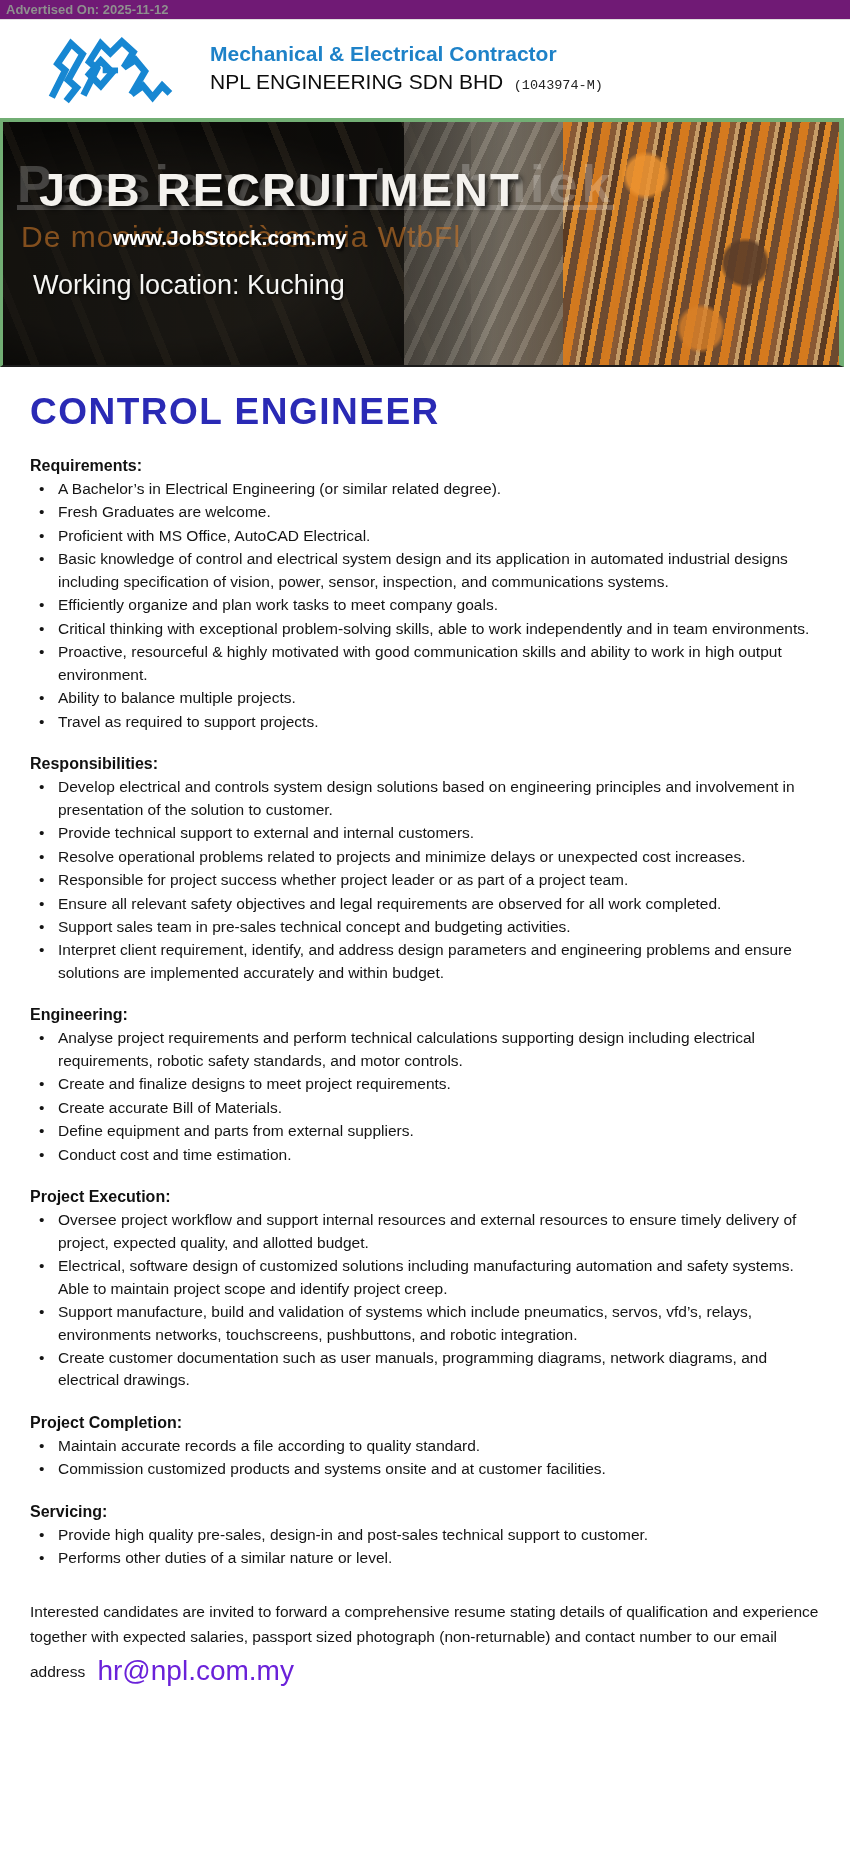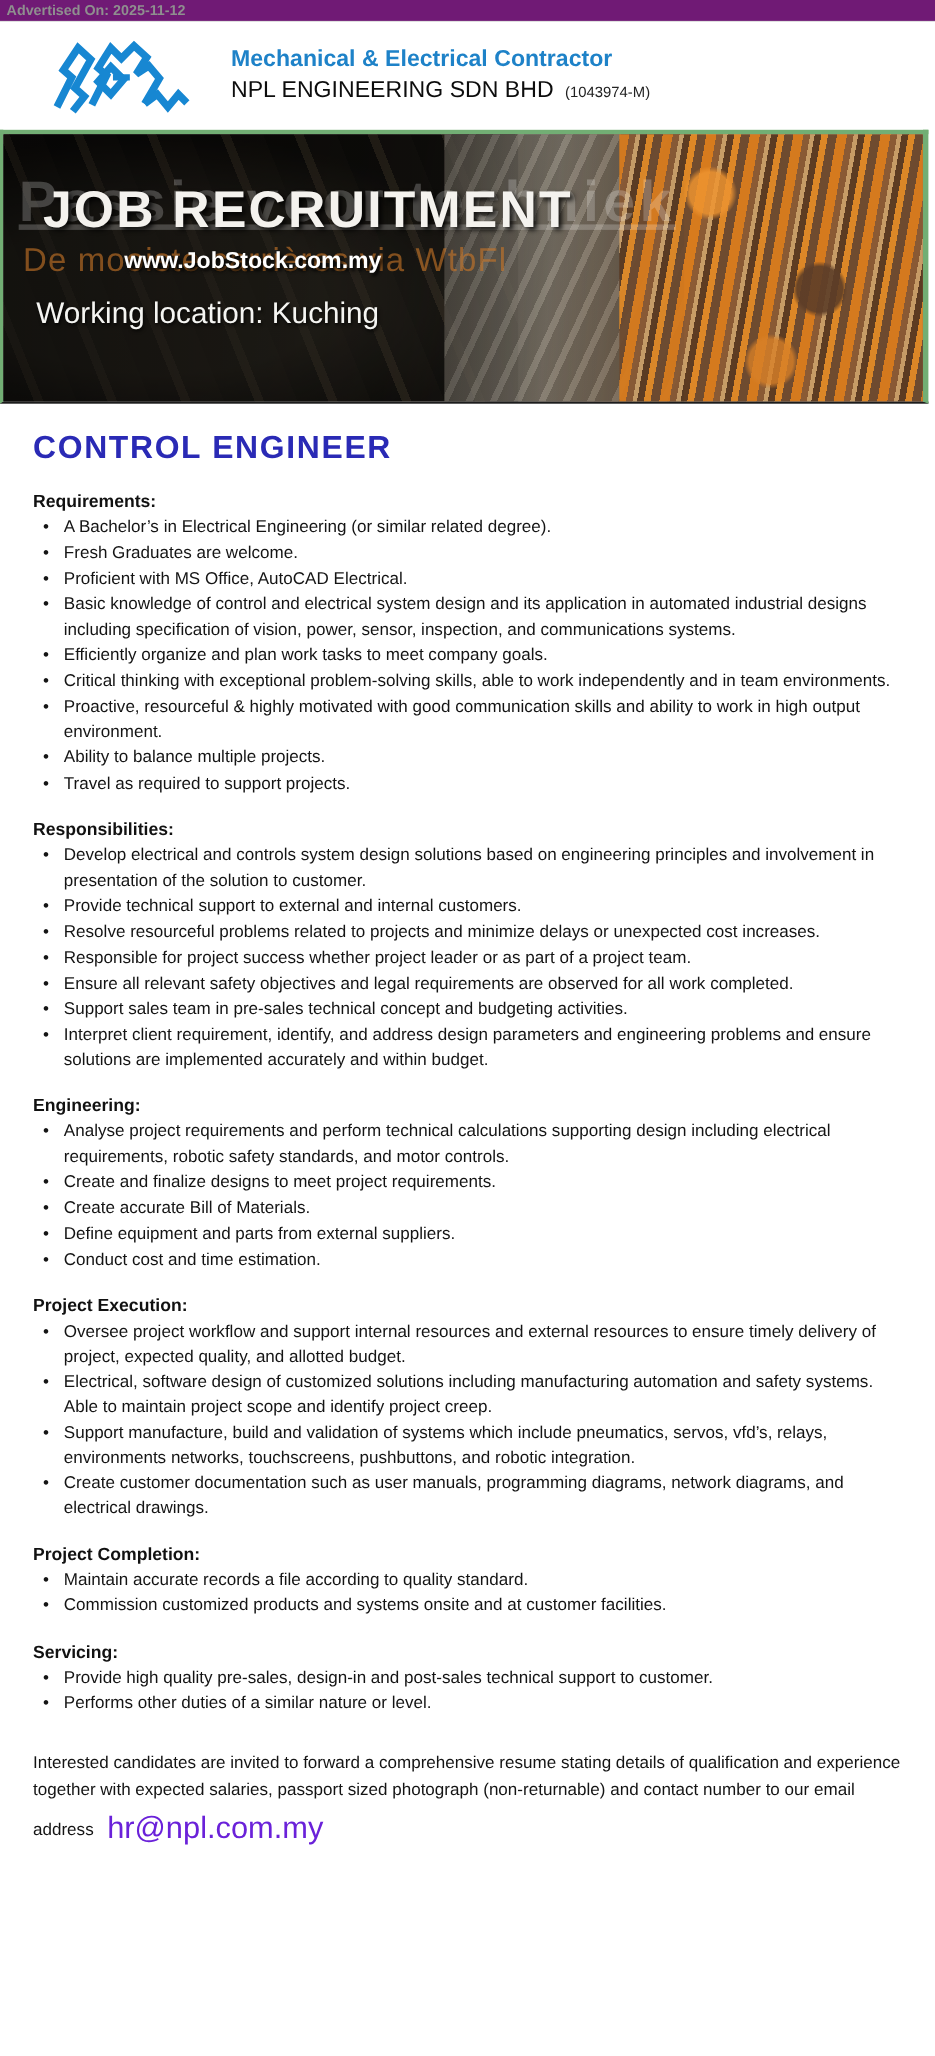--- a/index.html
+++ b/index.html
@@ -14,21 +14,21 @@
     font-size:13px;font-weight:bold;color:#8f8f8f;
     display:flex;align-items:center;padding-left:6px;
   }
   
   .header{display:flex;align-items:center;padding:12px 0 8px 44px;}
   .logo{width:150px;height:72px;flex:0 0 auto;}
   .header-text{margin-left:16px;line-height:1.25;}
   .tagline{color:#1e82c8;font-weight:bold;font-size:21px;}
   .company-line{margin-top:2px;}
   .company-name{color:#0d0d0d;font-weight:normal;font-size:21px;}
-  .company-reg{color:#222;font-size:13.5px;font-weight:normal;margin-left:6px;}
+  .company-reg{color:#222;font-size:13.5px;font-weight:normal;margin-left:6px;font-family:Liberation Mono, monospace;}
   
   .banner{
     position:relative;height:243px;margin-top:6px;width:836px;
     border-top:4px solid #72ae74;border-left:3px solid #72ae74;border-right:5px solid #72ae74;
     border-bottom:2px solid #1c1c1c;
     background:linear-gradient(100deg,#14120e 0%,#1c1915 28%,#3c372f 44%,#6e675c 52%,#3a342c 58%,#7a4a22 66%,#c8791f 72%,#8a5a35 80%,#a06a30 90%,#7c4a28 100%);
     overflow:hidden;
   }
   .banner .blades{
     position:absolute;left:0;top:0;bottom:0;width:56%;
@@ -78,21 +78,21 @@
     text-shadow:2px 2px 3px rgba(0,0,0,.9);
   }
   .banner-location{
     position:absolute;left:30px;top:148px;
     color:#f5f5f2;font-size:27px;font-weight:normal;
     text-shadow:1px 1px 3px rgba(0,0,0,.8);
   }
   
   .main{padding:16px 30px 40px 30px;}
   .job-title{
-    color:#2a2ab5;font-weight:bold;font-size:29px;letter-spacing:1.5px;
+    color:#2a2ab5;font-weight:bold;font-size:37px;letter-spacing:1.5px;
     margin:8px 0 24px 0;
   }
   .section{margin-top:22px;}
   .section-heading{font-weight:bold;font-size:16px;color:#111;margin:0 0 3px 0;}
   ul.bullets{list-style:none;margin:0;padding:0;}
   li.bullet-item{
     position:relative;padding-left:28px;margin:1px 0;
     font-size:15.5px;line-height:1.45;color:#141414;
   }
   li.bullet-item::before{
@@ -161,21 +161,21 @@
             <li class="bullet-item">Ability to balance multiple projects.</li>
             <li class="bullet-item">Travel as required to support projects.</li>
           </ul>
   </div>
 
   <div class="section">
     <div class="section-heading">Responsibilities:</div>
     <ul class="bullets">
             <li class="bullet-item">Develop electrical and controls system design solutions based on engineering principles and involvement in presentation of the solution to customer.</li>
             <li class="bullet-item">Provide technical support to external and internal customers.</li>
-            <li class="bullet-item">Resolve resourceful problems related to projects and minimize delays or unexpected cost increases.</li>
+            <li class="bullet-item">Resolve operational problems related to projects and minimize delays or unexpected cost increases.</li>
             <li class="bullet-item">Responsible for project success whether project leader or as part of a project team.</li>
             <li class="bullet-item">Ensure all relevant safety objectives and legal requirements are observed for all work completed.</li>
             <li class="bullet-item">Support sales team in pre-sales technical concept and budgeting activities.</li>
             <li class="bullet-item">Interpret client requirement, identify, and address design parameters and engineering problems and ensure solutions are implemented accurately and within budget.</li>
           </ul>
   </div>
 
   <div class="section">
     <div class="section-heading">Engineering:</div>
     <ul class="bullets">

